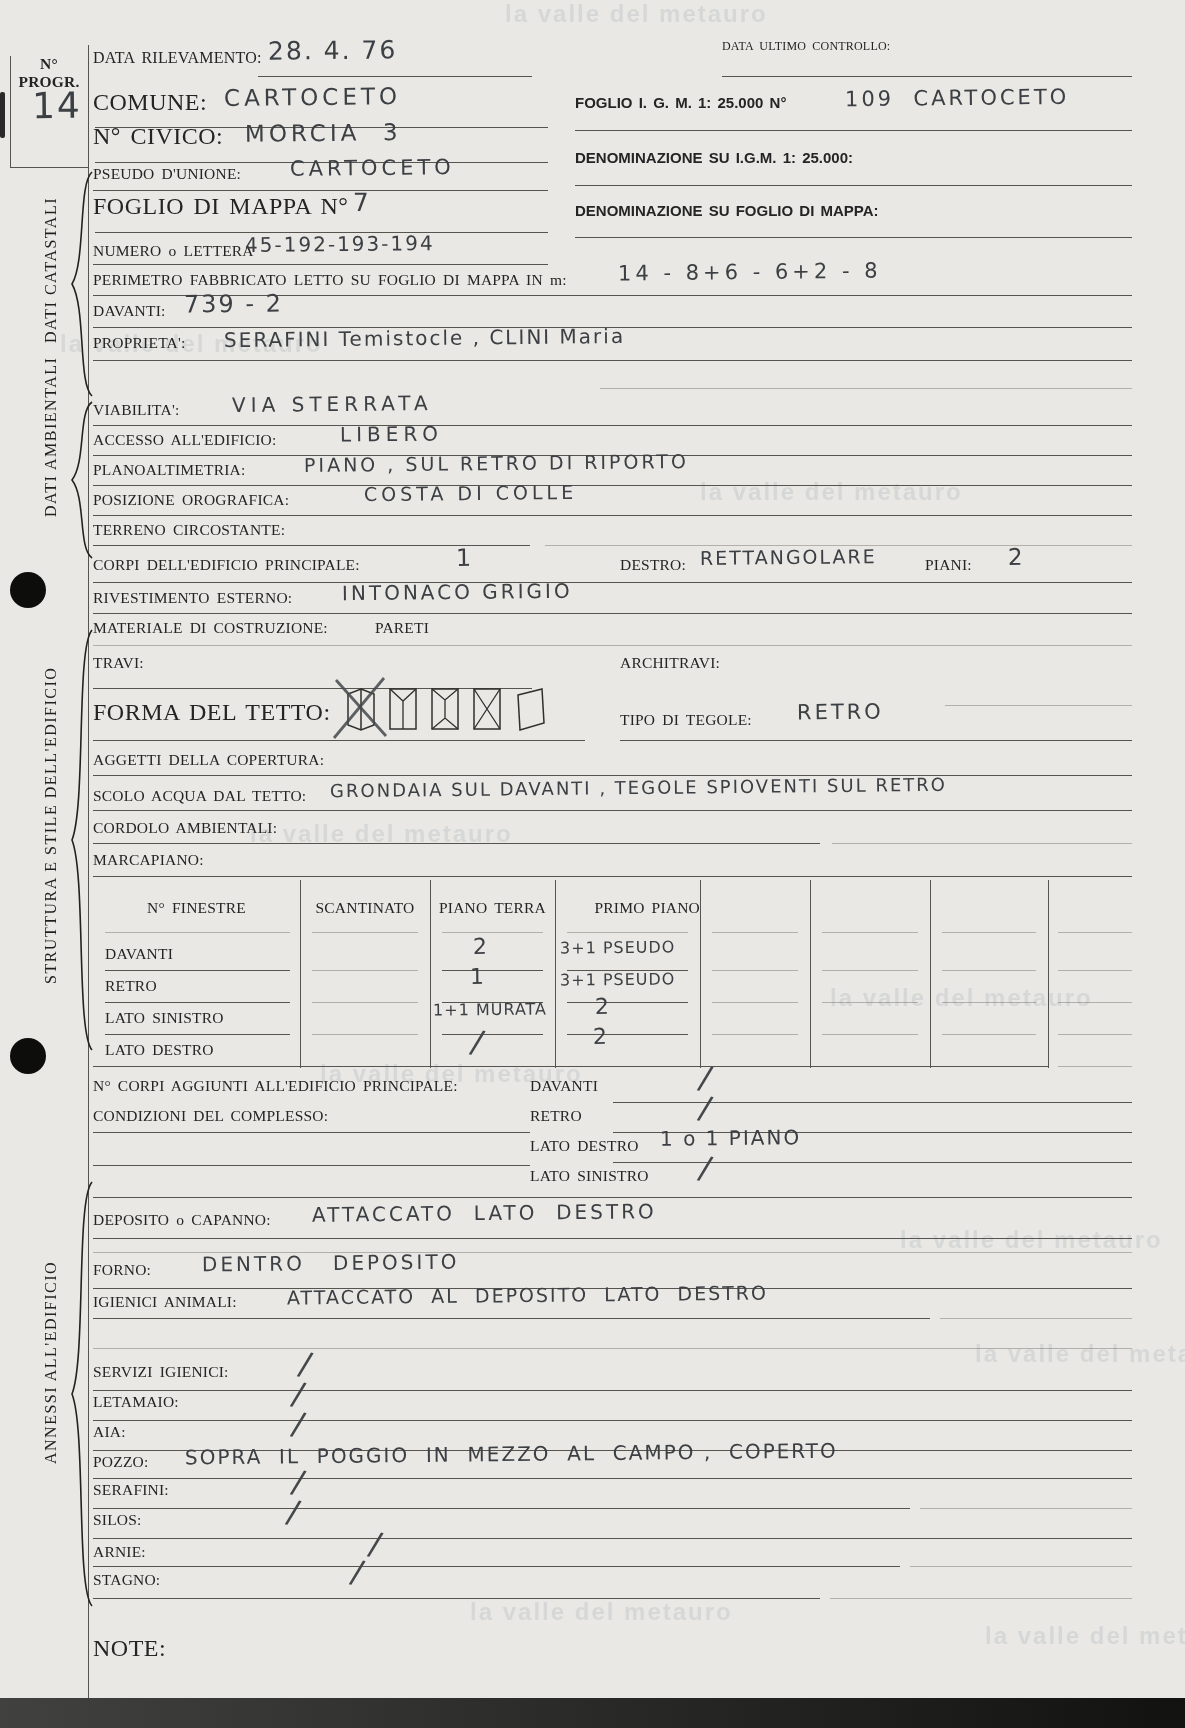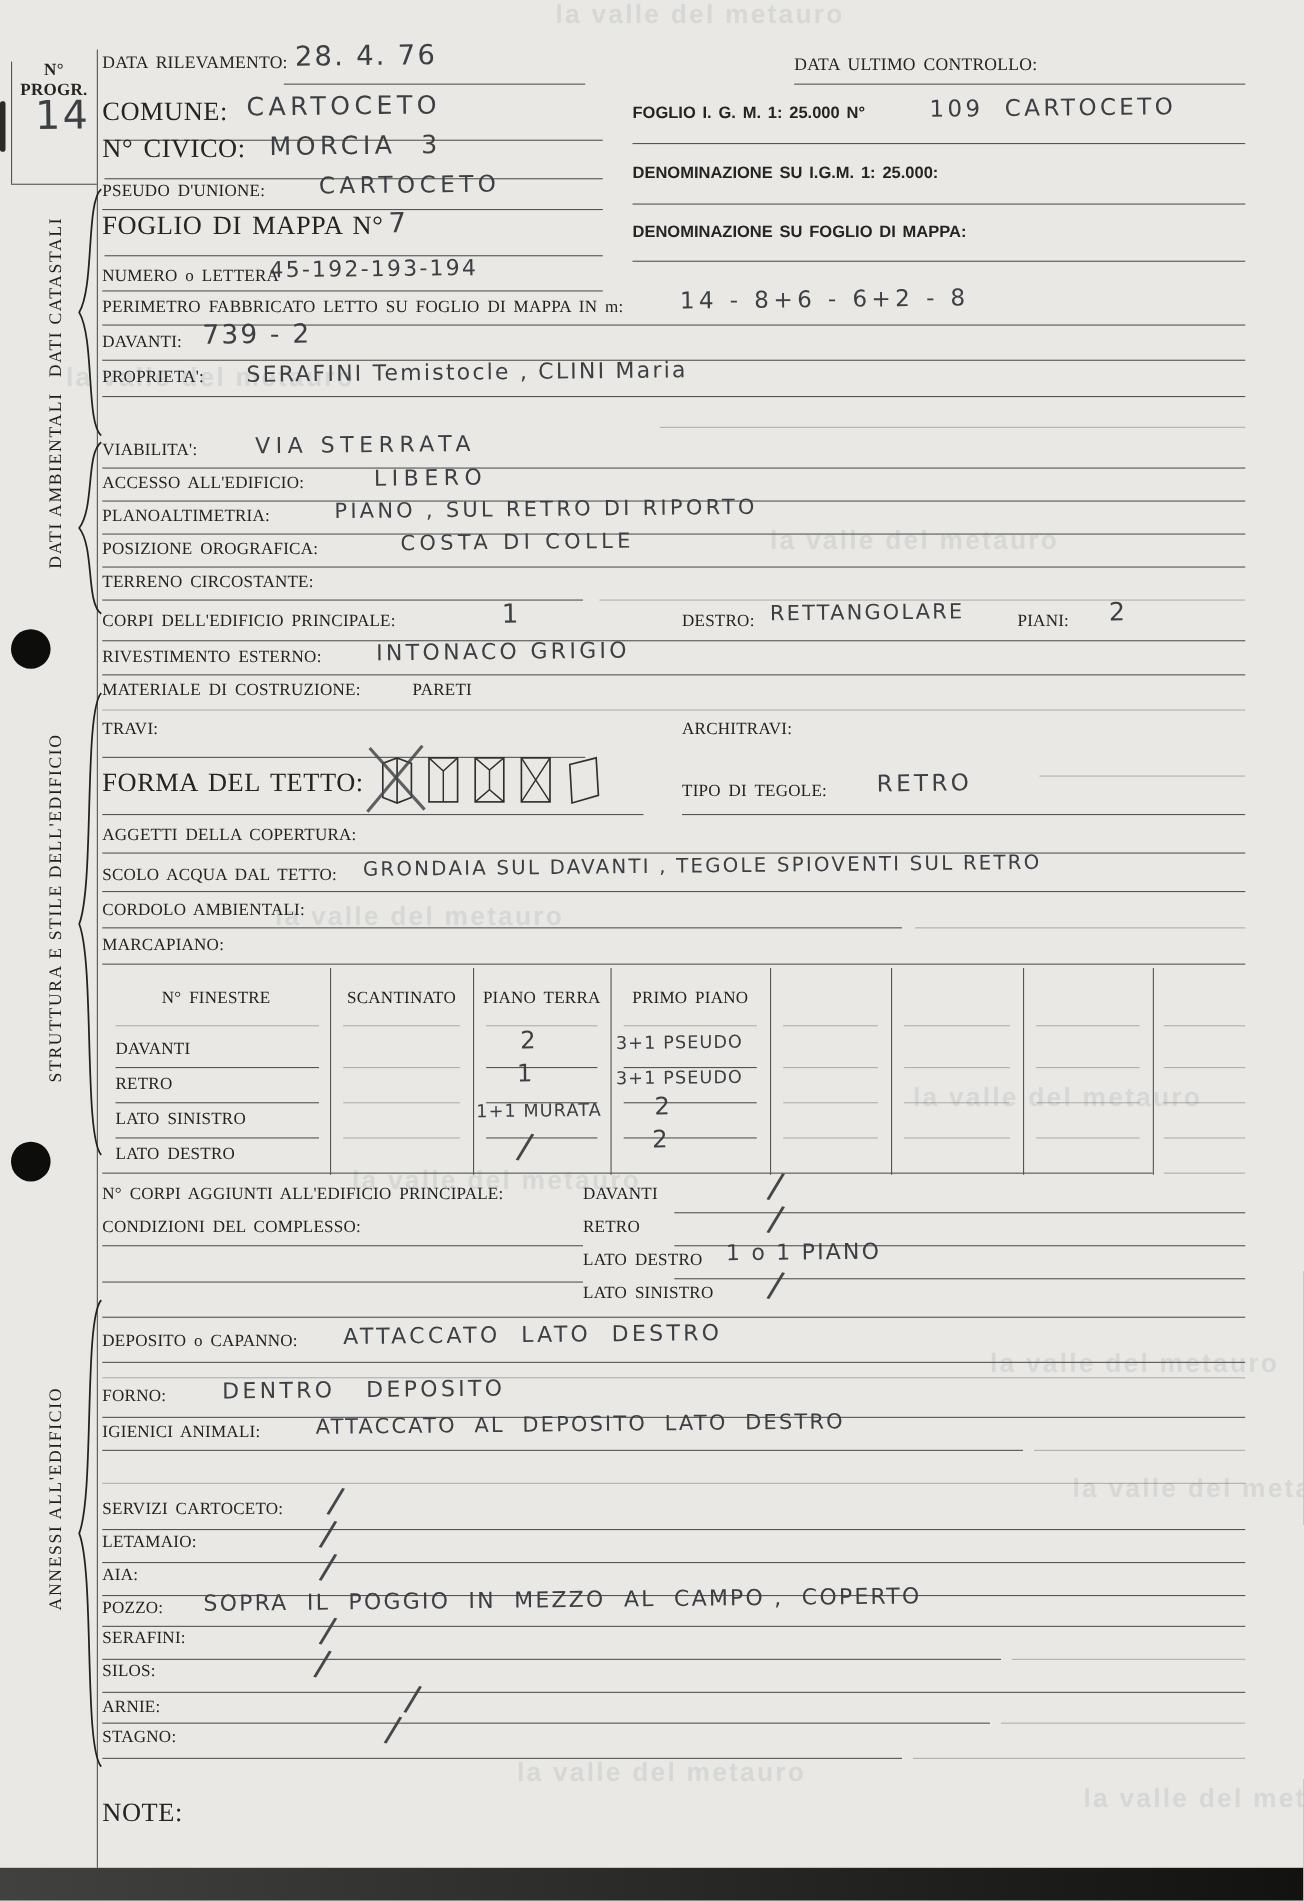--- a/index.html
+++ b/index.html
@@ -71,21 +71,21 @@
       <path d="M24 2 C8 20, 18 176, 4 212 C18 248, 8 404, 24 422" stroke="#22221f" stroke-width="1.6" fill="none"></path>
     </svg>
   <div class="vtext" style="left:42px;top:1215px;height:295px">ANNESSI ALL'EDIFICIO</div>
   <svg style="left:68px;top:1180px" width="26" height="428">
       <path d="M24 2 C8 20, 18 178, 4 214 C18 250, 8 408, 24 426" stroke="#22221f" stroke-width="1.6" fill="none"></path>
     </svg>
 
   <span class="lbl" style="left:93px;top:50px;font-size:16px">DATA RILEVAMENTO:</span>
   <span class="hw" style="left:268px;top:38px;font-size:25px">28. 4. 76</span>
   <div class="ln" style="left:258px;top:76px;width:274px"></div>
-  <span class="lbl" style="left:722px;top:52px;font-size:16px">DATA ULTIMO CONTROLLO:</span>
+  <span class="lbl" style="left:722px;top:40px;font-size:12px">DATA ULTIMO CONTROLLO:</span>
   <div class="ln" style="left:722px;top:76px;width:410px"></div>
 
   <span class="lbl big" style="left:93px;top:90px">COMUNE:</span>
   <span class="hw" style="left:224px;top:86px;font-size:23px;letter-spacing:4px">CARTOCETO</span>
   <div class="ln" style="left:95px;top:127px;width:453px"></div>
   <span class="lbl bold" style="left:575px;top:95px">FOGLIO I. G. M. 1: 25.000 N°</span>
   <span class="hw" style="left:845px;top:88px;font-size:21px;letter-spacing:3px">109  CARTOCETO</span>
   <div class="ln" style="left:575px;top:130px;width:557px"></div>
 
   <span class="lbl big" style="left:93px;top:124px">N° CIVICO:</span>
@@ -209,21 +209,21 @@
   <div class="vln" style="left:430px;top:880px;height:188px"></div>
   <div class="vln" style="left:555px;top:880px;height:188px"></div>
   <div class="vln" style="left:700px;top:880px;height:188px"></div>
   <div class="vln" style="left:810px;top:880px;height:188px"></div>
   <div class="vln" style="left:930px;top:880px;height:188px"></div>
   <div class="vln" style="left:1048px;top:880px;height:188px"></div>
 
   <span class="lbl" style="left:93px;top:900px;width:207px;text-align:center">N° FINESTRE</span>
   <span class="lbl" style="left:300px;top:900px;width:130px;text-align:center">SCANTINATO</span>
   <span class="lbl" style="left:430px;top:900px;width:125px;text-align:center">PIANO TERRA</span>
-  <span class="lbl" style="left:555px;top:900px;width:145px;text-align:center">PRIMO PIANO</span>
+  <span class="lbl" style="left:555px;top:900px;width:145px;text-align:right">PRIMO PIANO</span>
   <div class="ln faint" style="left:105px;top:932px;width:185px"></div>
   <div class="ln faint" style="left:312px;top:932px;width:106px"></div>
   <div class="ln faint" style="left:442px;top:932px;width:101px"></div>
   <div class="ln faint" style="left:567px;top:932px;width:121px"></div>
   <div class="ln faint" style="left:712px;top:932px;width:86px"></div>
   <div class="ln faint" style="left:822px;top:932px;width:96px"></div>
   <div class="ln faint" style="left:942px;top:932px;width:94px"></div>
   <div class="ln faint" style="left:1058px;top:932px;width:74px"></div>
 
   <span class="lbl" style="left:105px;top:946px">DAVANTI</span>
@@ -296,21 +296,21 @@
   <span class="lbl" style="left:93px;top:1262px">FORNO:</span>
   <span class="hw" style="left:202px;top:1253px;font-size:20px;letter-spacing:3px">DENTRO   DEPOSITO</span>
   <div class="ln" style="left:93px;top:1288px;width:1039px"></div>
 
   <span class="lbl" style="left:93px;top:1294px">IGIENICI ANIMALI:</span>
   <span class="hw" style="left:287px;top:1286px;font-size:19px;letter-spacing:2px">ATTACCATO  AL  DEPOSITO  LATO  DESTRO</span>
   <div class="ln" style="left:93px;top:1318px;width:837px"></div>
   <div class="ln faint" style="left:940px;top:1318px;width:192px"></div>
   <div class="ln faint" style="left:93px;top:1348px;width:1039px"></div>
 
-  <span class="lbl" style="left:93px;top:1364px">SERVIZI CARTOCETO:</span>
+  <span class="lbl" style="left:93px;top:1364px">SERVIZI IGIENICI:</span>
   <span class="hw slash" style="left:300px;top:1348px">/</span>
   <div class="ln" style="left:93px;top:1390px;width:1039px"></div>
 
   <span class="lbl" style="left:93px;top:1394px">LETAMAIO:</span>
   <span class="hw slash" style="left:293px;top:1378px">/</span>
   <div class="ln" style="left:93px;top:1420px;width:1039px"></div>
 
   <span class="lbl" style="left:93px;top:1424px">AIA:</span>
   <span class="hw slash" style="left:293px;top:1408px">/</span>
   <div class="ln" style="left:93px;top:1450px;width:1039px"></div>

